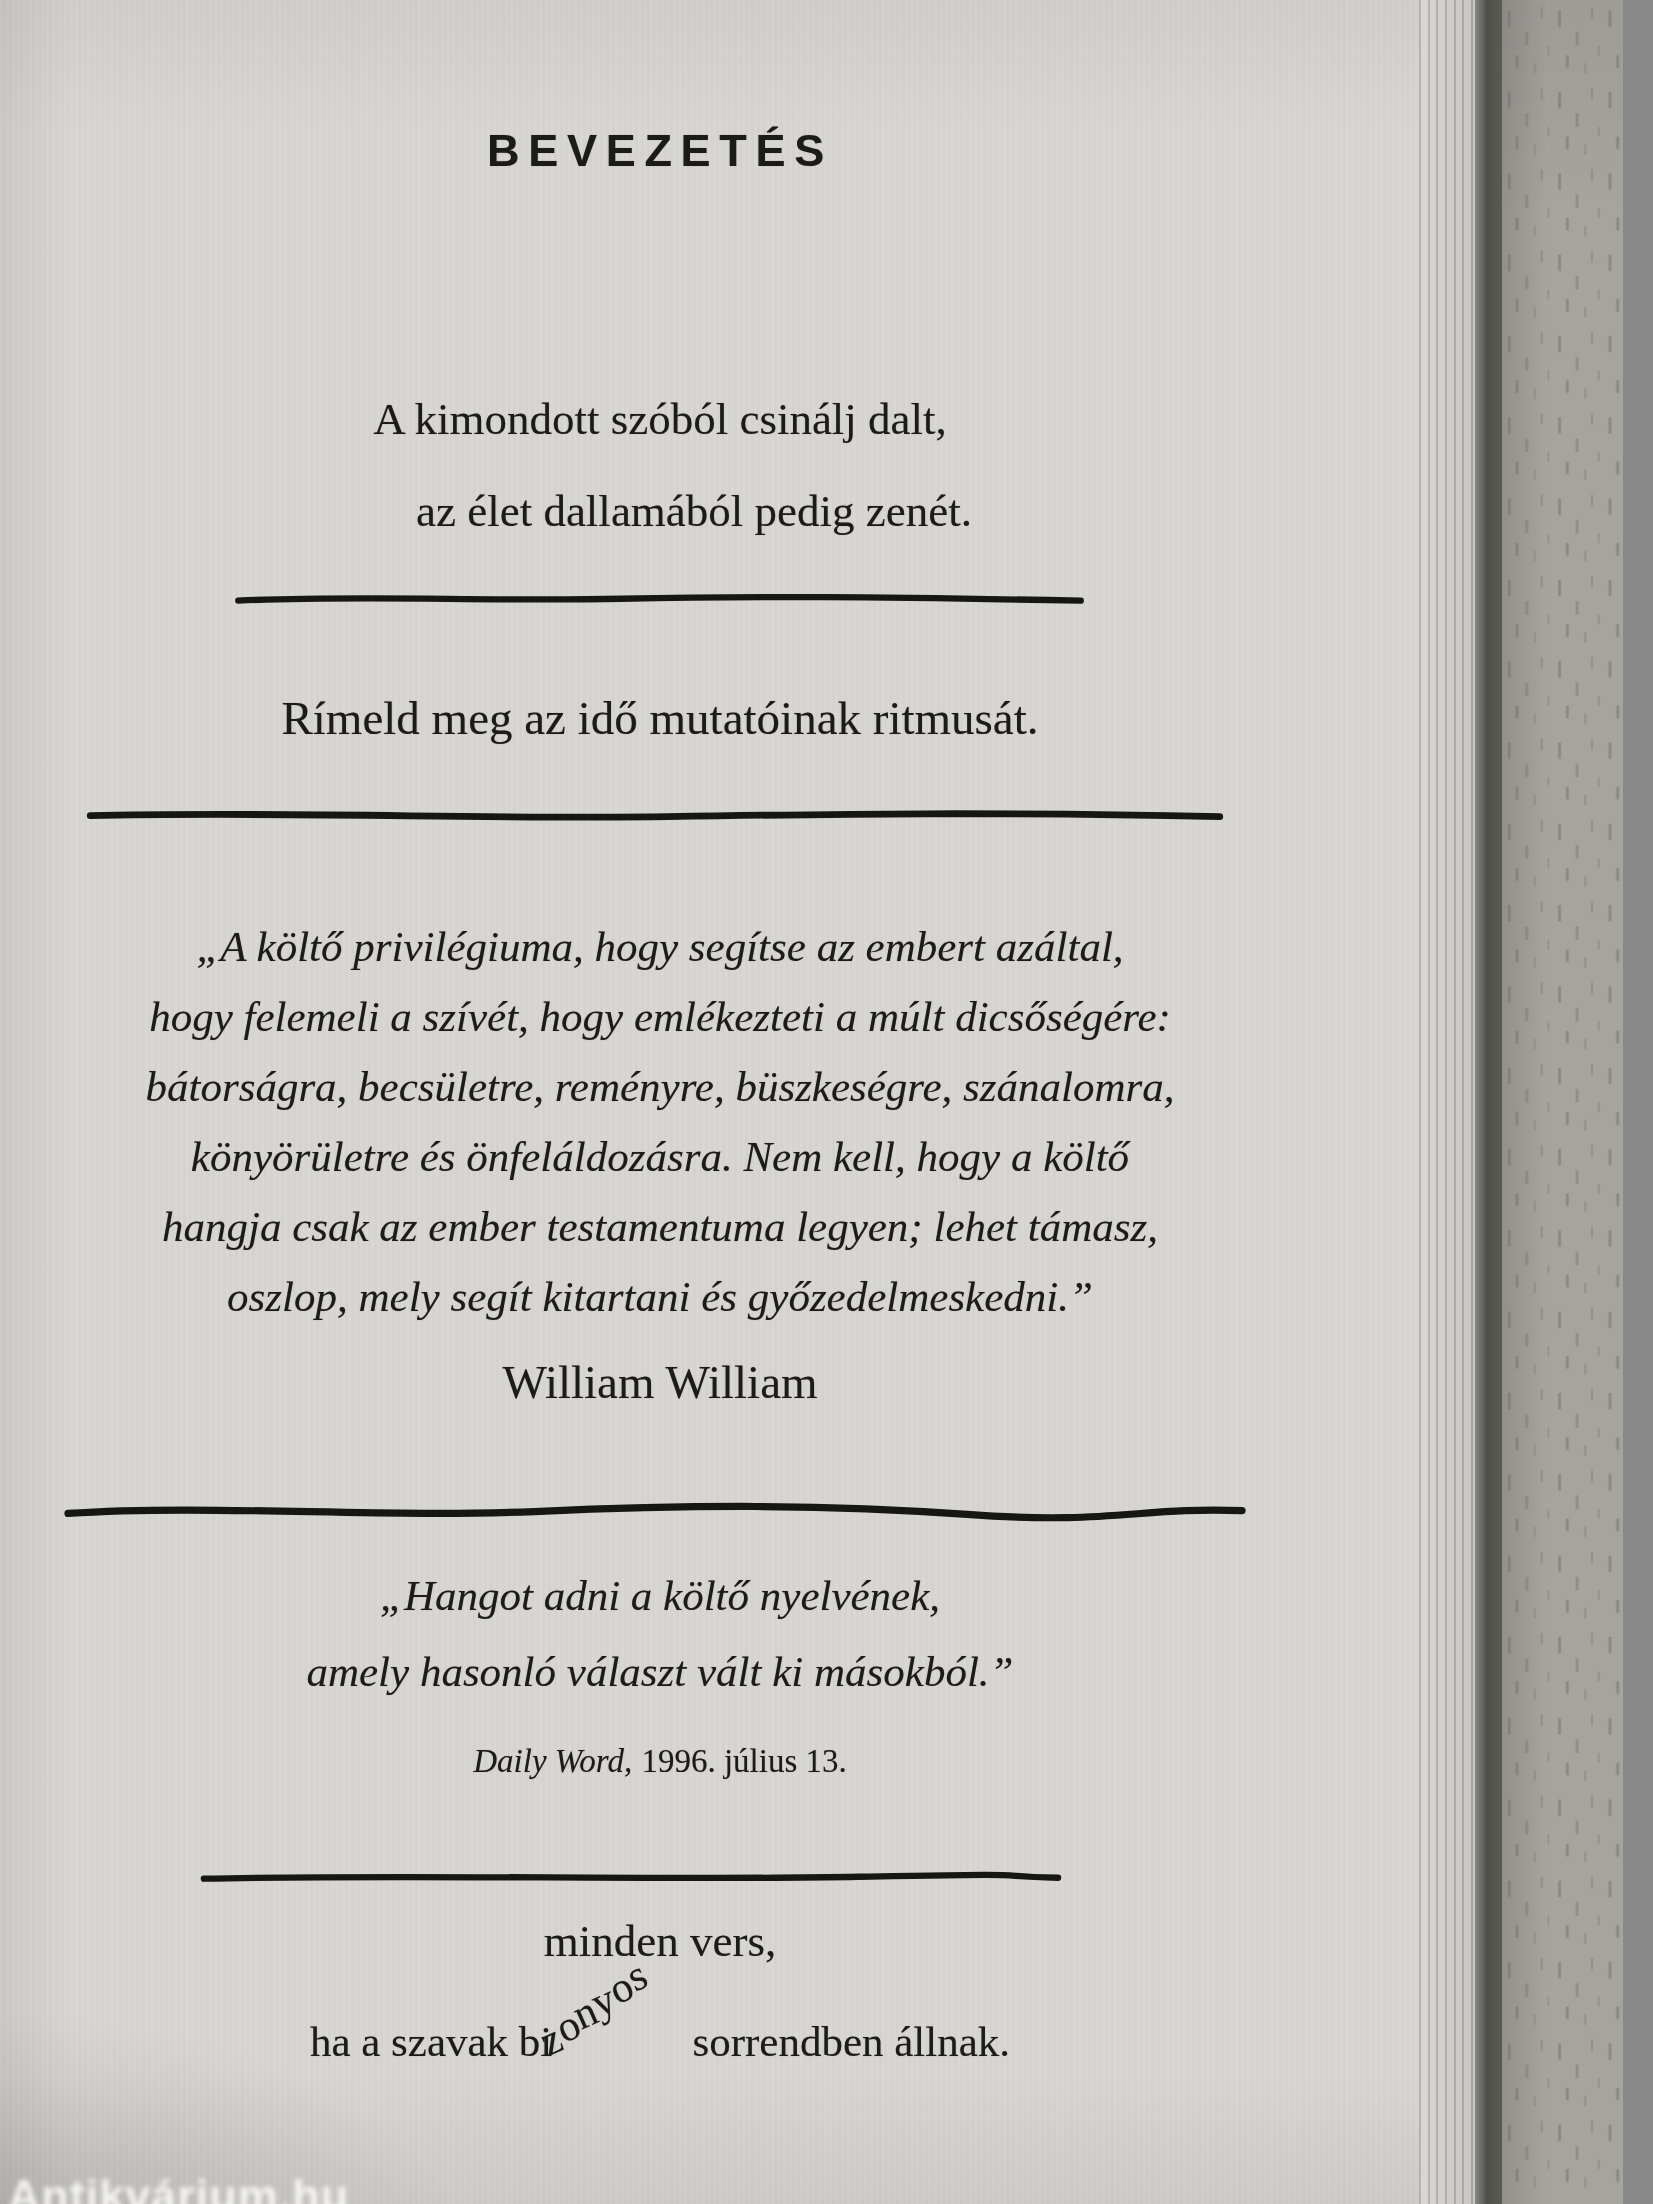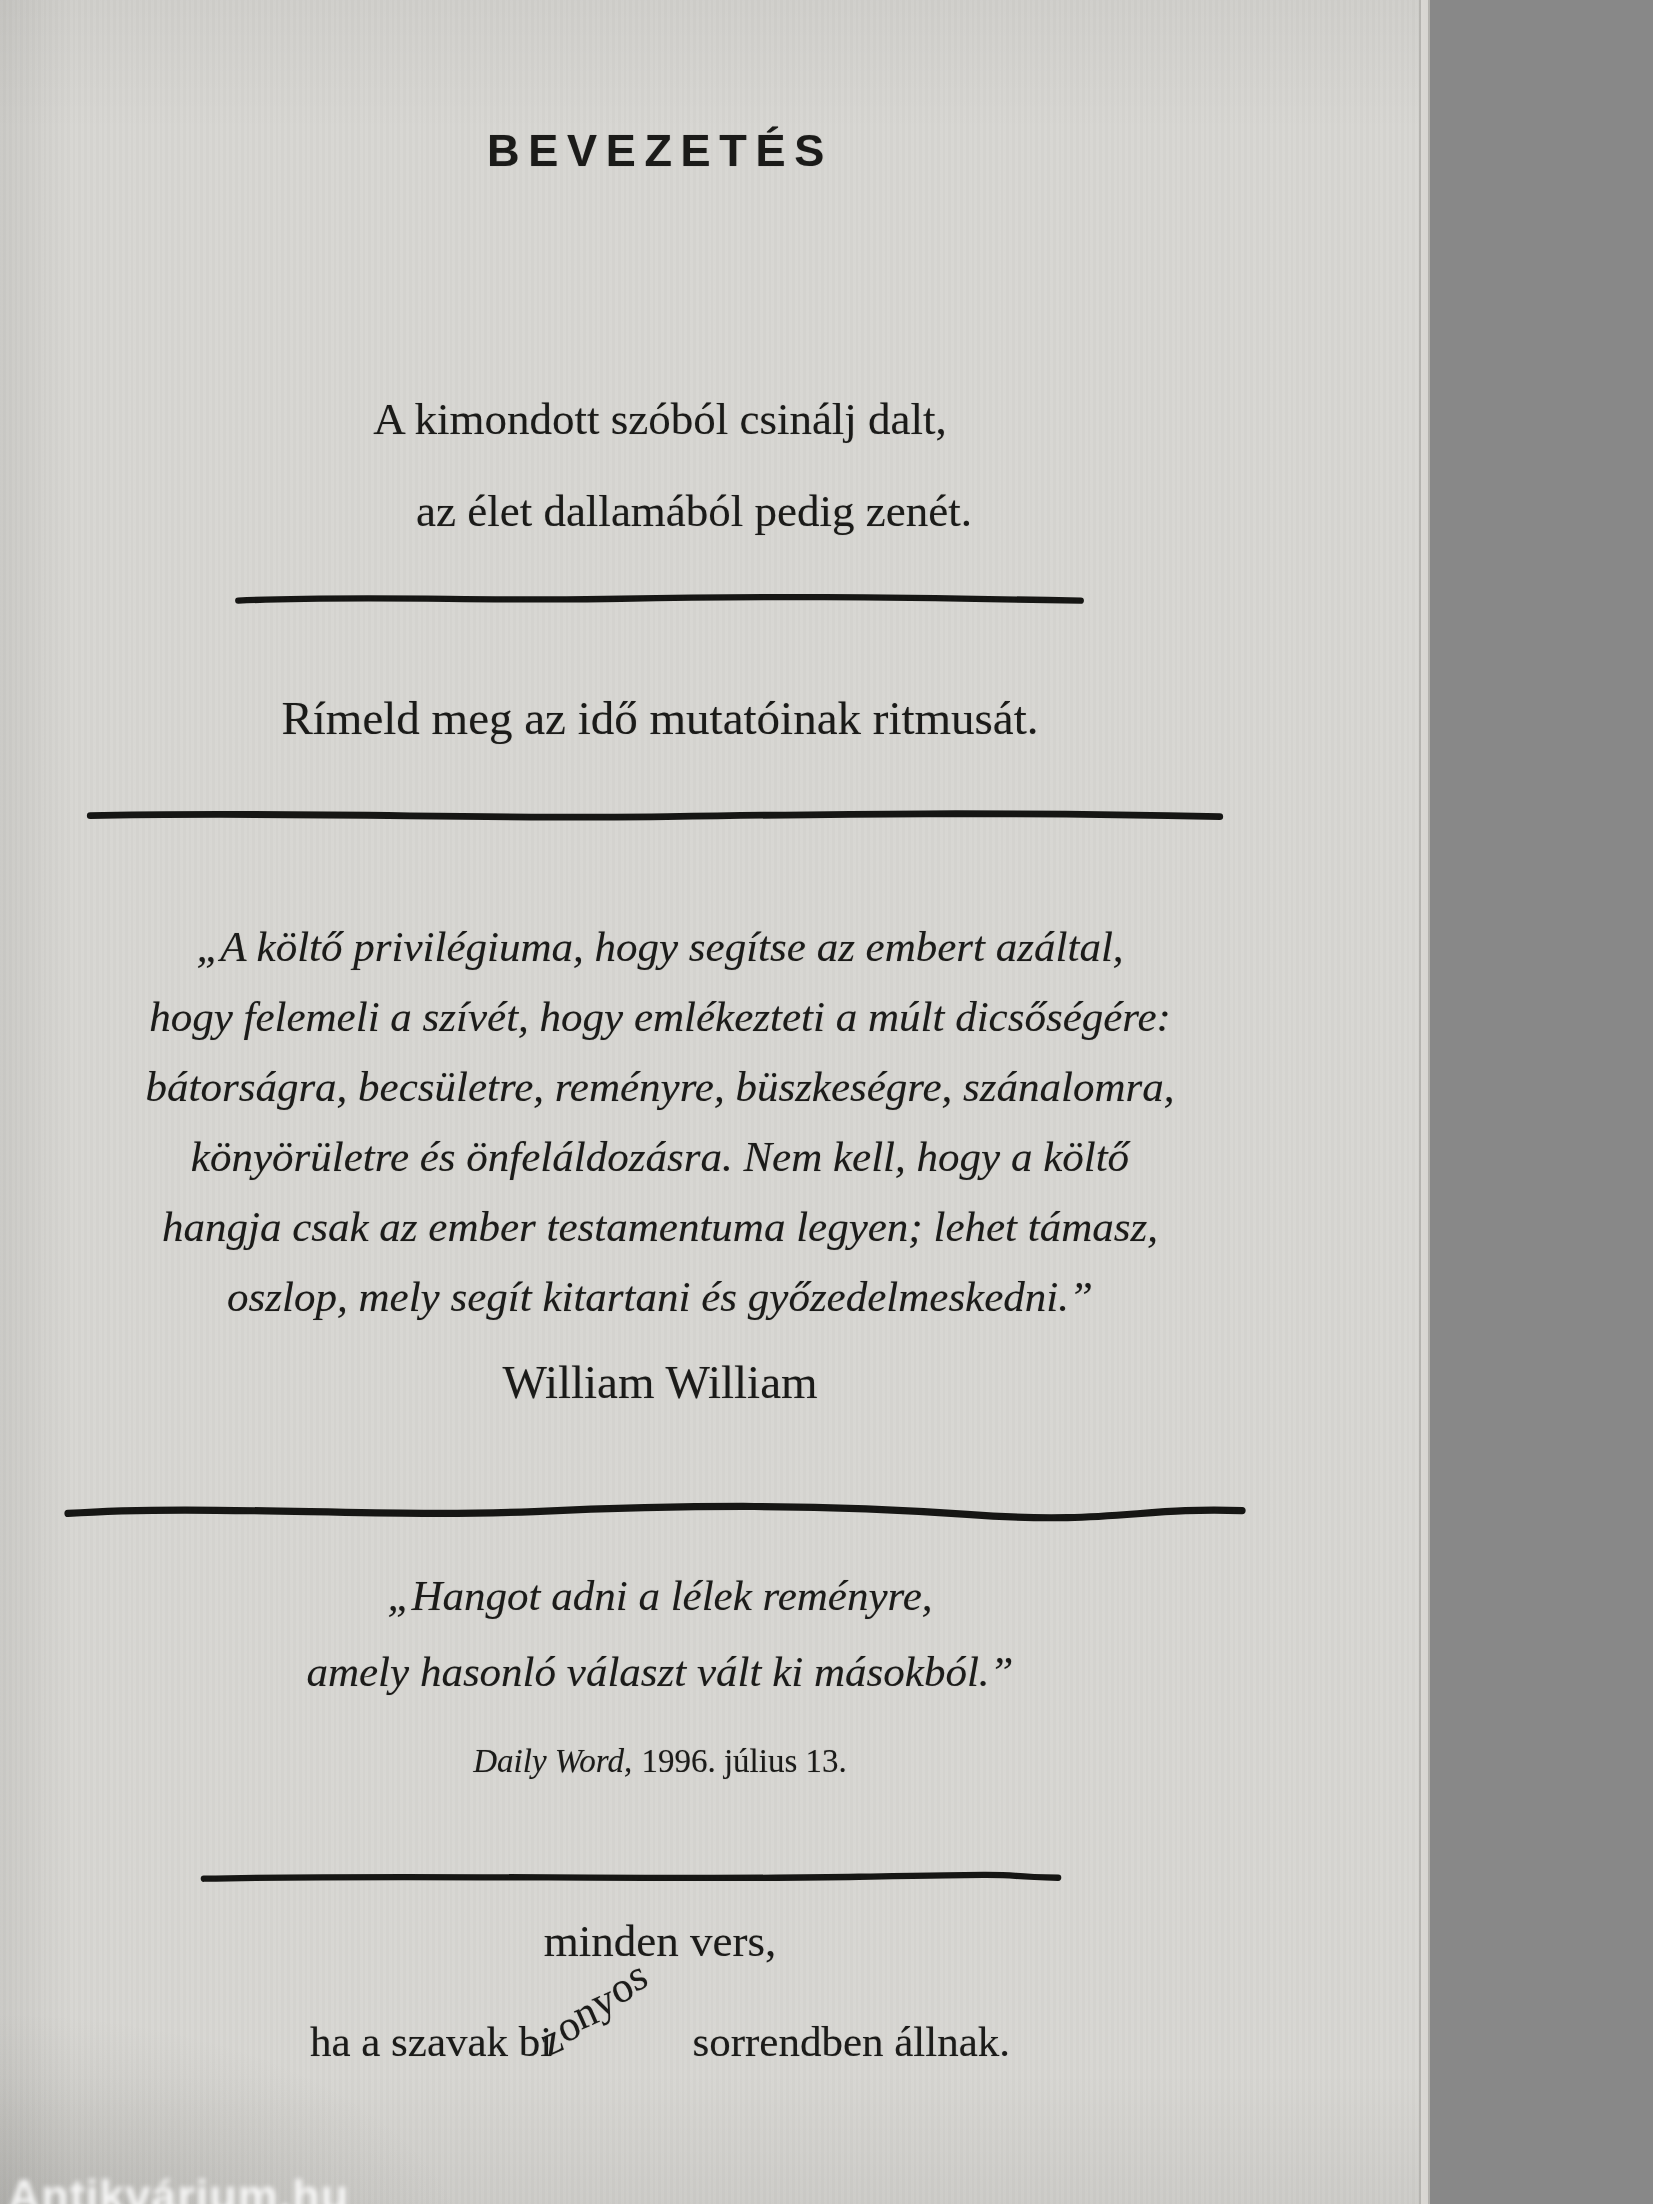--- a/index.html
+++ b/index.html
@@ -1,17 +1,17 @@
 <!DOCTYPE html>
 <html><head>
 <meta charset="utf-8">
 <style>
   html,body{margin:0;padding:0;background:#888;}
   .scene{
-    position:relative;width:1430px;height:2205px;overflow:hidden;
+    position:relative;width:1623px;height:2205px;overflow:hidden;
     font-family:"Liberation Serif", serif;color:#1b1b19;
   }
   
   .paper{
     position:absolute;left:0;top:0;width:1419px;height:2205px;
     background:
       radial-gradient(679px 369px at 0% 103%, rgba(70,70,66,0.20), rgba(0,0,0,0) 70%),
       linear-gradient(to right, rgba(0,0,0,0.06), rgba(0,0,0,0) 5%),
       linear-gradient(to bottom, rgba(0,0,0,0.035), rgba(0,0,0,0) 6%, rgba(0,0,0,0) 94%, rgba(0,0,0,0.05)),
       repeating-linear-gradient(90deg, rgba(255,255,255,0.018) 0 2.9px, rgba(0,0,0,0.016) 2.9px 5.8px),
@@ -127,21 +127,21 @@
     <div>könyörületre és önfeláldozásra. Nem kell, hogy a költő</div>
     <div>hangja csak az ember testamentuma legyen; lehet támasz,</div>
     <div>oszlop, mely segít kitartani és győzedelmeskedni.”</div>
   </div>
   <div class="tb attribution">William William</div>
 
   <svg class="divider" style="left:58px;top:1500px;" width="1195" height="25" viewBox="0 0 1232 26">
     <path d="M5,14 C150,4 330,19 490,12 S 790,4 940,15 S 1120,7 1226,11" stroke-width="7.5"></path>
   </svg>
 
-  <div class="tb soul soul-l1">„Hangot adni a lélek reményre,</div>
+  <div class="tb soul soul-l1">„Hangot adni a költő nyelvének,</div>
   <div class="tb soul soul-l2">amely hasonló választ vált ki másokból.”</div>
 
   <div class="tb source">
     <span class="pub">Daily Word,</span><span class="date">1996. július 13.</span>
   </div>
 
   <svg class="divider" style="left:199px;top:1869px;" width="864" height="17.5" viewBox="0 0 890 18">
     <path d="M5,10 C220,5 470,12 680,8 S 800,7 885,9" stroke-width="6.5"></path>
   </svg>
 

